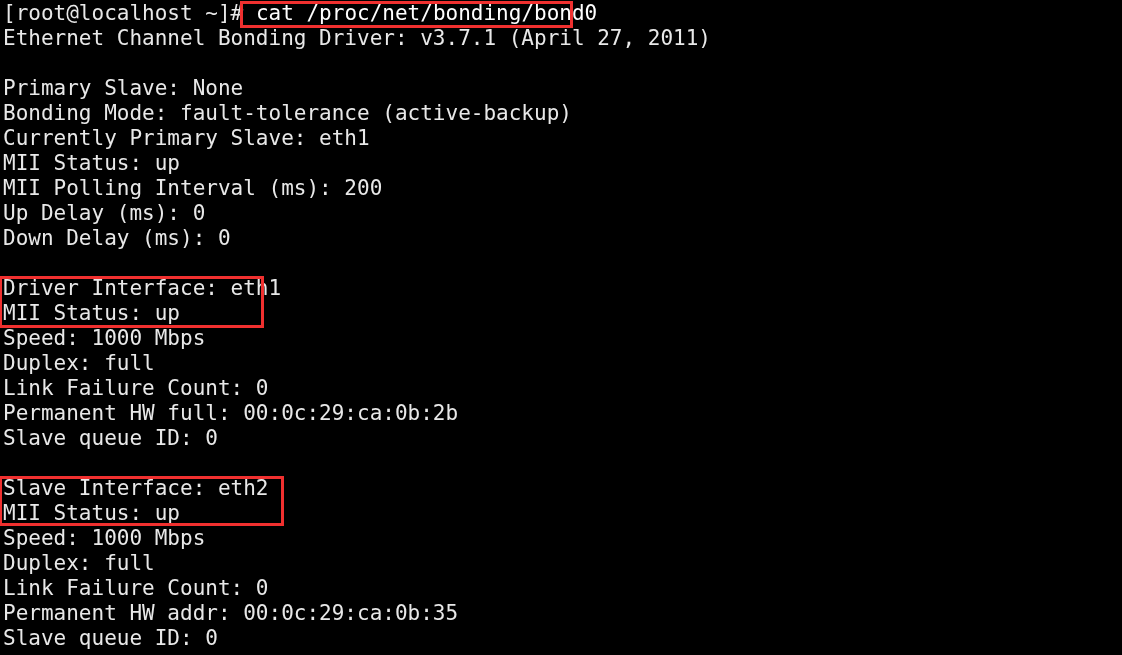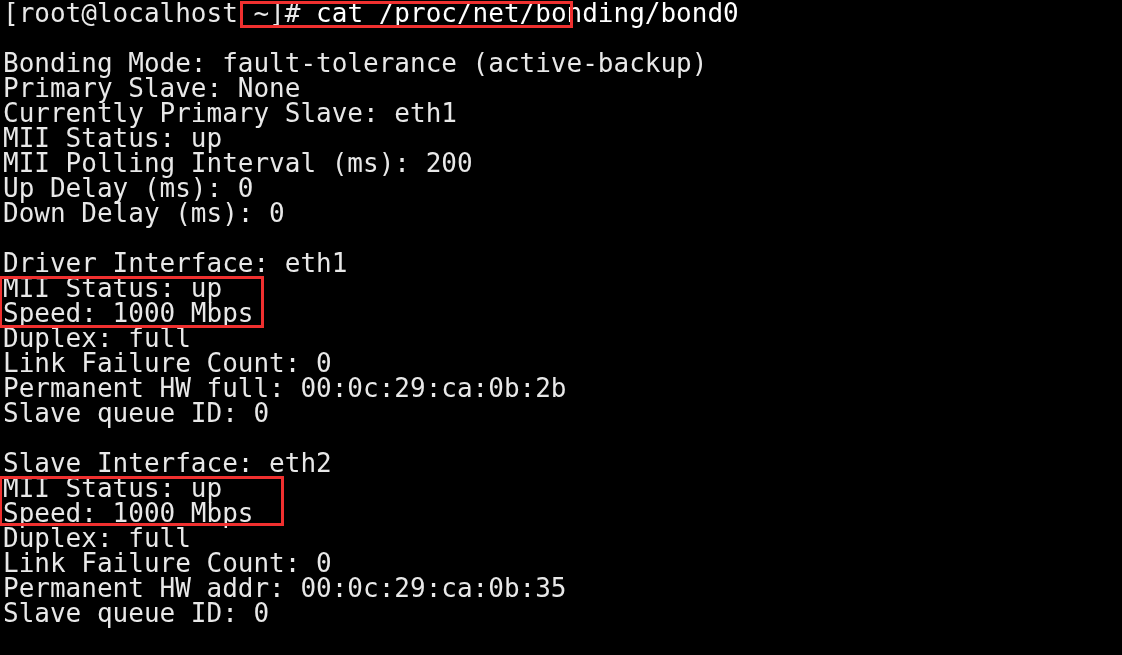--- a/index.html
+++ b/index.html
@@ -26,21 +26,21 @@
   #lines {
     position: absolute;
     left: 3px;
     top: 1px;
     width: 1119px;
   }
   .line {
     display: block;
     height: 25px;
     line-height: 25px;
-    font-size: 26px;
+    font-size: 21px;
     letter-spacing: 0px;
     color: #e8e8e8;
     white-space: pre;
     font-family: "DejaVu Sans Mono", "Liberation Mono", monospace;
   }
   .line.blank {
     color: transparent;
   }
   .prompt {
     color: #e8e8e8;
@@ -77,25 +77,26 @@
 </style>
 </head>
 <body>
 
 <div id="terminal">
 
   <div id="lines">
 
     <div class="line"><span class="prompt">[root@localhost ~]#</span><span class="cmd"> </span><span class="cmd">cat /proc/net/bonding/bond0</span></div>
 
+    <div class="line">Ethernet Channel Bonding Driver: v3.7.1 (April 27, 2011)</div>
 
     <div class="line blank">&nbsp;</div>
 
+    <div class="line">Primary Slave: None</div>
     <div class="line">Bonding Mode: fault-tolerance (active-backup)</div>
-    <div class="line">Primary Slave: None</div>
     <div class="line">Currently Primary Slave: eth1</div>
     <div class="line">MII Status: up</div>
     <div class="line">MII Polling Interval (ms): 200</div>
     <div class="line">Up Delay (ms): 0</div>
     <div class="line">Down Delay (ms): 0</div>
 
     <div class="line blank">&nbsp;</div>
 
     <div class="line">Driver Interface: eth1</div>
     <div class="line">MII Status: up</div>

